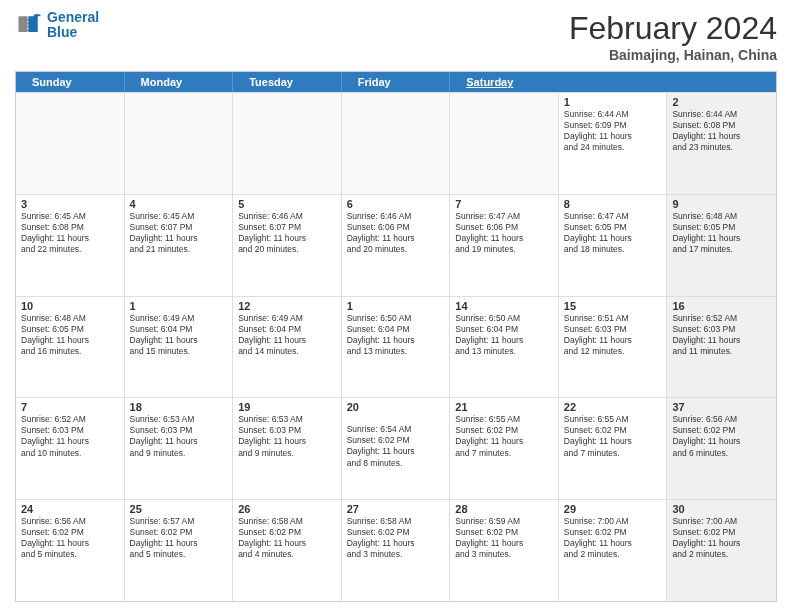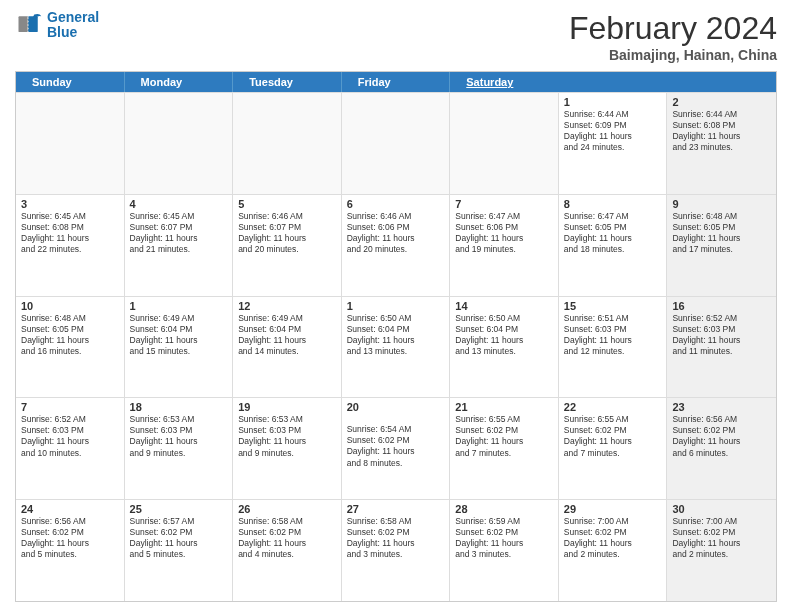--- a/index.html
+++ b/index.html
@@ -301,21 +301,21 @@
 and 7 minutes.</div>
           </div>
           <div class="cal-cell">
             <span class="day-num">22</span>
             <div class="day-info" style="white-space: pre-line;">Sunrise: 6:55 AM
 Sunset: 6:02 PM
 Daylight: 11 hours
 and 7 minutes.</div>
           </div>
           <div class="cal-cell shaded">
-            <span class="day-num">23</span>
+            <span class="day-num">37</span>
             <div class="day-info" style="white-space: pre-line;">Sunrise: 6:56 AM
 Sunset: 6:02 PM
 Daylight: 11 hours
 and 6 minutes.</div>
           </div>
         </div>
         <div class="cal-row">
           <div class="cal-cell">
             <span class="day-num">24</span>
             <div class="day-info" style="white-space: pre-line;">Sunrise: 6:56 AM

